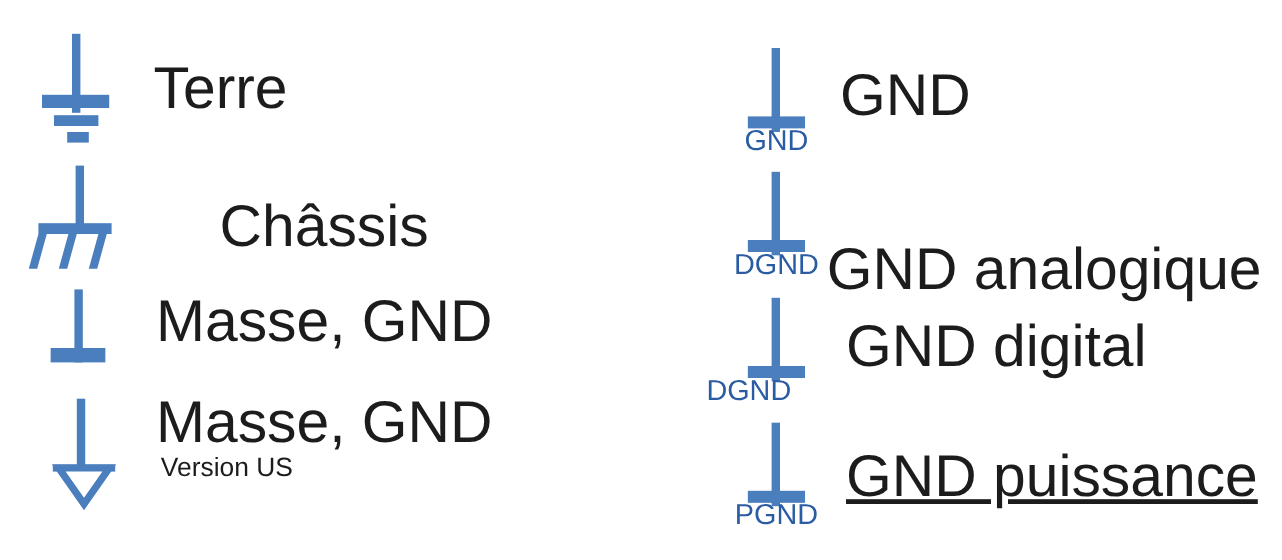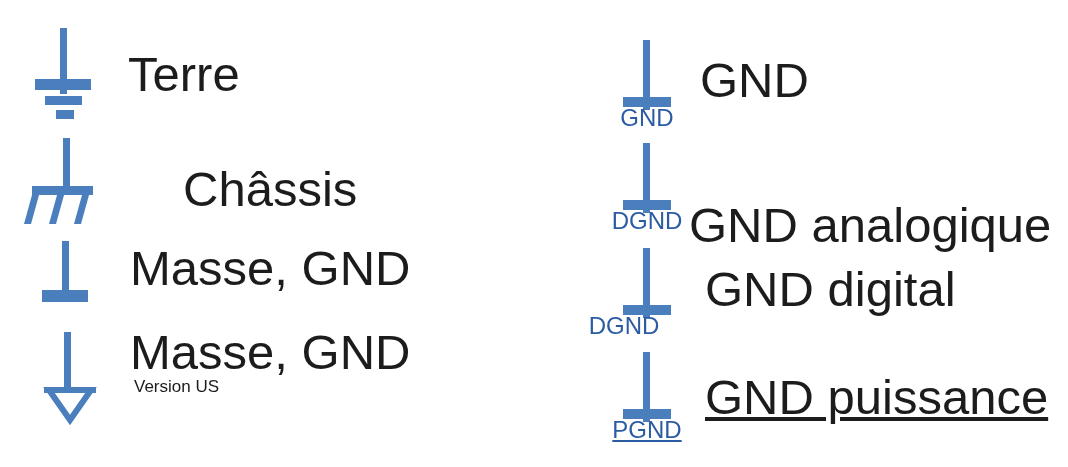--- a/index.html
+++ b/index.html
@@ -18,21 +18,21 @@
     overflow: hidden;
   }
   .abs { position: absolute; }
   .main-label {
     font-size: 49px;
     line-height: 1.05;
     color: var(--text-black);
     white-space: nowrap;
   }
   .sub-label {
-    font-size: 17px;
+    font-size: 22px;
     line-height: 1.05;
     color: var(--text-black);
     white-space: nowrap;
   }
   .tag-label {
     font-size: 24px;
     line-height: 1.0;
     color: var(--tag-blue);
     width: 100px;
     text-align: center;
@@ -52,21 +52,21 @@
   .masse-us-sub   { left: 134px; top: 378px; }
 
   
   .gnd-icon-0  { left: 623px; top: 40px;  }
   .gnd-icon-1  { left: 623px; top: 143px; }
   .gnd-icon-2  { left: 623px; top: 248px; }
   .gnd-icon-3  { left: 623px; top: 352px; }
   .gnd-tag-0   { left: 597px; top: 106px; }
   .gnd-tag-1   { left: 597px; top: 209px; }
   .gnd-tag-2   { left: 574px; top: 314px; text-align: center; }
-  .gnd-tag-3   { left: 597px; top: 418px; text-decoration: underline; }
+  .gnd-tag-3   { left: 597px; top: 418px; }
   .gnd-label-0 { left: 700px; top: 55px;  }
   .gnd-label-1 { left: 689px; top: 172px; margin-top: 28px; }
   .gnd-label-2 { left: 705px; top: 264px; text-align: center; }
   .gnd-label-3 { left: 705px; top: 372px; text-decoration: underline; }
 </style>
 </head>
 <body>
 
 <div class="canvas">
 

